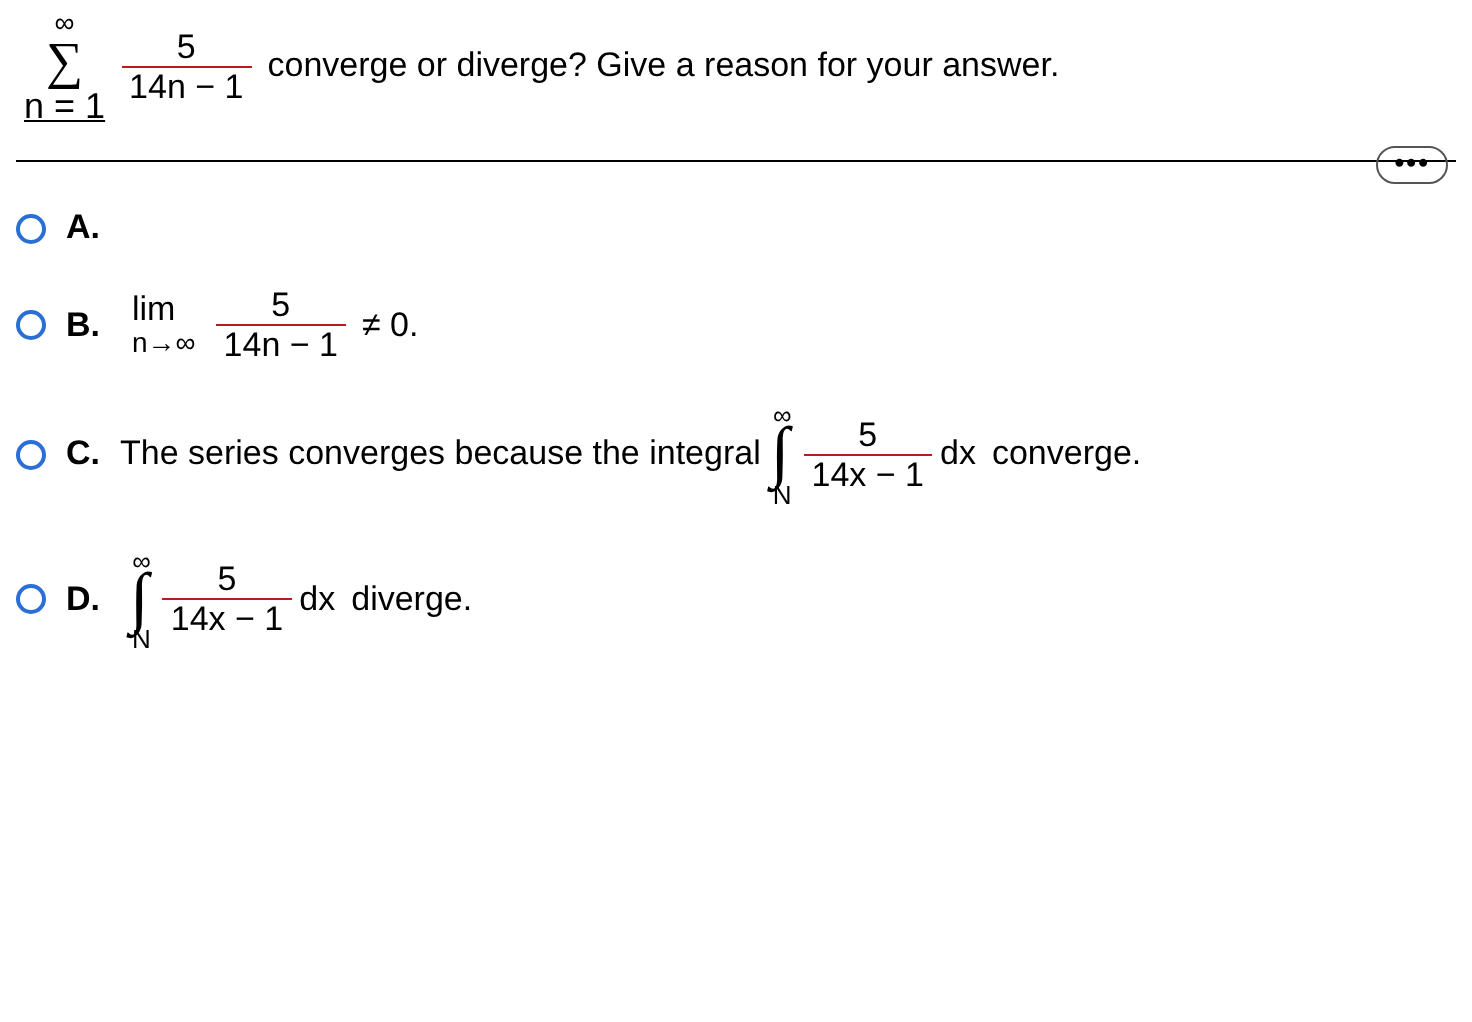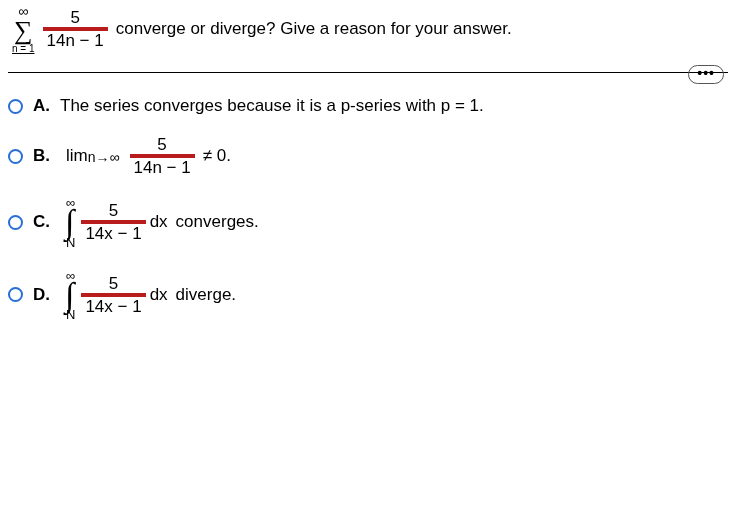--- a/index.html
+++ b/index.html
@@ -12,36 +12,36 @@
     font-size: 17px;
     color: #000;
     background: #fff;
     overflow: hidden;
   }
   .container { padding: 4px 8px 8px 8px; }
   .question-row { display: flex; align-items: center; flex-wrap: wrap; }
   .sigma-block { display: inline-flex; flex-direction: column; align-items: center; margin: 0 4px; line-height: 1; }
   .sigma-top { font-size: 14px; }
   .sigma-sym { font-size: 26px; font-family: "Times New Roman", serif; }
-  .sigma-bot { font-size: 10px; text-decoration: underline; }
+  .sigma-bot { font-size: 18px; text-decoration: underline; }
   .frac { display: inline-flex; flex-direction: column; align-items: center; line-height: 1; margin: 0 4px; vertical-align: middle; }
   .frac .num { padding: 0 4px 1px 4px; }
-  .frac .den { border-top: 4px solid #b91c1c; padding: 1px 4px 0 4px; text-align: center; }
+  .frac .den { border-top: 1px solid #b91c1c; padding: 1px 4px 0 4px; text-align: center; }
   hr.divider { border: none; border-top: 1px solid #000; margin: 18px 0 4px 0; }
   .dots-row { display:flex; justify-content:flex-end; margin-top:-12px; margin-bottom:6px; padding-right:4px;}
   .dots { border:1px solid #555; border-radius:10px; padding:0 8px 3px 8px; font-weight:bold; letter-spacing:1px; line-height:14px; cursor:pointer; font-size:14px;}
   .instruction { margin: 12px 0 18px 0; }
   .option { display: flex; align-items: center; margin: 12px 0 20px 0; }
   .radio {
     width: 15px; height: 15px; border: 2px solid #2a6fd6; border-radius: 50%;
     flex: 0 0 15px; margin-right: 10px; cursor: pointer; background:#fff;
   }
   .opt-label { font-weight: bold; margin-right: 10px; flex: 0 0 auto; }
   .opt-text { display: flex; align-items: center; flex-wrap: wrap; }
-  .lim-block { display:inline-flex; align-items:flex-end; margin:0 6px; line-height:1.05;}
+  .lim-block { display:inline-flex; flex-direction:column; align-items:flex-start; margin:0 6px; line-height:1.05;}
   .lim-top { }
   .lim-bot { font-size:14px; }
   .int-block { display:inline-flex; align-items:center; margin:0 4px;}
   .int-sym-wrap { display:inline-flex; flex-direction:column; align-items:center; line-height:0.7; margin-right:2px;}
   .int-top { font-size:13px; line-height:1; align-self:flex-end; margin-bottom:-2px;}
   .int-sym { font-size:34px; font-family:"Times New Roman", serif; line-height:0.9;}
   .int-bot { font-size:13px; line-height:1; align-self:flex-start; margin-top:-2px; margin-left:2px;}
   .seg { margin-left:4px; margin-right:4px;}
 </style>
 </head>
@@ -64,21 +64,20 @@
 
   <hr class="divider">
   <div class="dots-row">
     <span class="dots">•••</span>
   </div>
 
 
   <div class="option">
     <div class="radio"></div>
     <span class="opt-label">A.</span>
-    <span class="opt-text">The series converges because it is a p-series with p = 1.</span>
   </div>
 
   <div class="option">
     <div class="radio"></div>
     <span class="opt-label">B.</span>
     <span class="opt-text">
       <span class="lim-block">
         <span class="lim-top">lim</span>
         <span class="lim-bot">n→∞</span>
       </span>
@@ -87,33 +86,34 @@
         <span class="den">14n − 1</span>
       </span>
       <span class="seg">≠ 0.</span>
     </span>
   </div>
 
   <div class="option">
     <div class="radio"></div>
     <span class="opt-label">C.</span>
     <span class="opt-text">
+      <span>The series converges because the integral</span>
       <span class="int-block">
         <span class="int-sym-wrap">
           <span class="int-top">∞</span>
           <span class="int-sym">∫</span>
           <span class="int-bot">N</span>
         </span>
         <span class="frac">
           <span class="num">5</span>
           <span class="den">14x − 1</span>
         </span>
         <span>dx</span>
       </span>
-      <span class="seg">converges.</span>
+      <span class="seg">converge.</span>
     </span>
   </div>
 
   <div class="option">
     <div class="radio"></div>
     <span class="opt-label">D.</span>
     <span class="opt-text">
       <span class="int-block">
         <span class="int-sym-wrap">
           <span class="int-top">∞</span>

